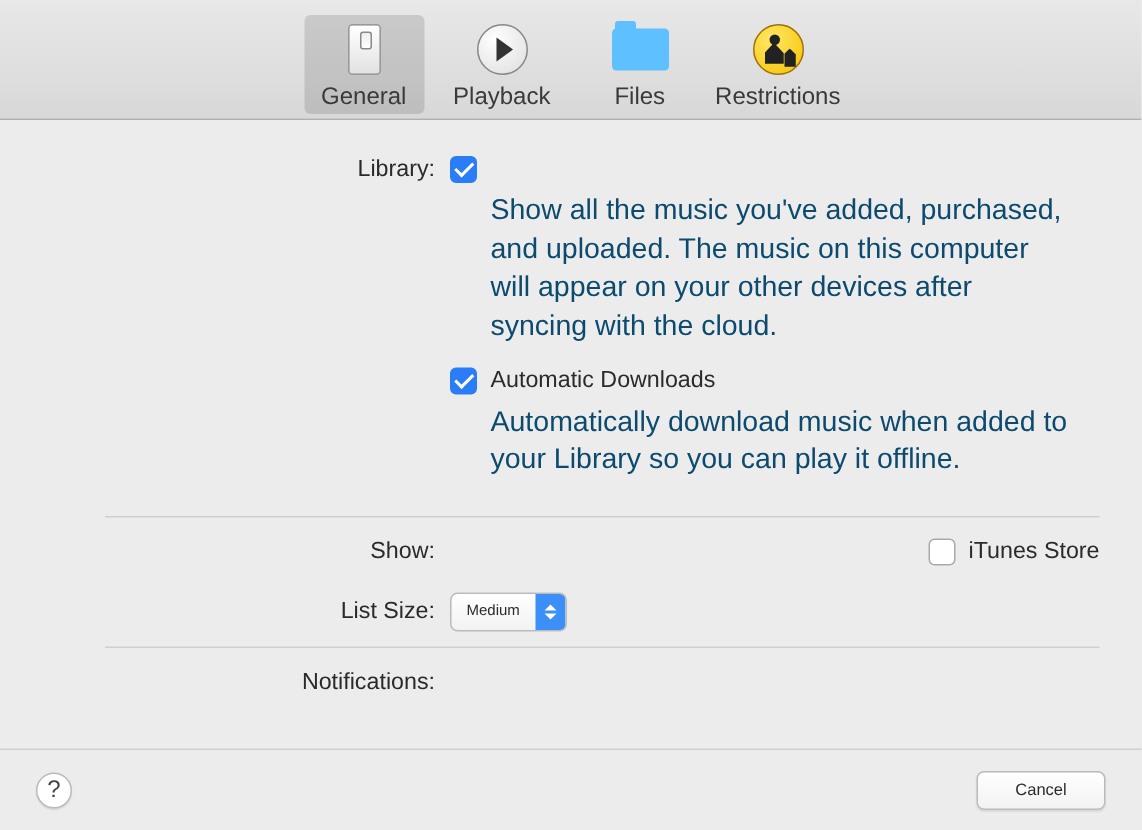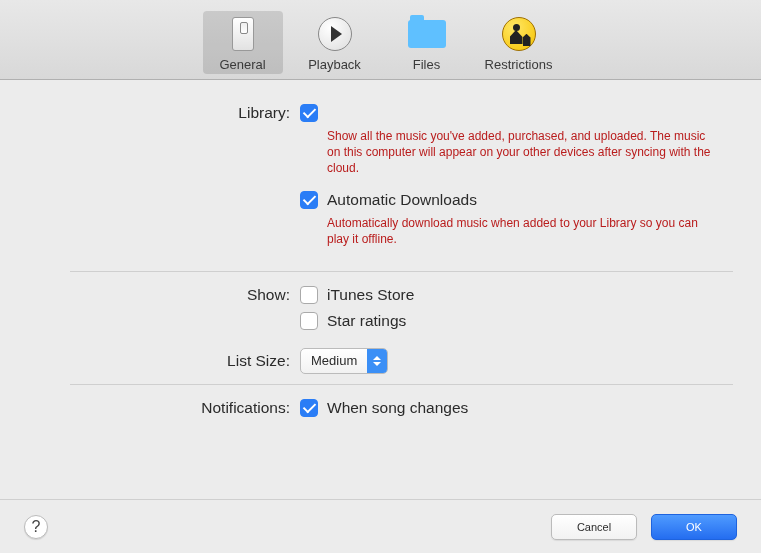--- a/index.html
+++ b/index.html
@@ -37,21 +37,21 @@
     }
     .tab .icon-slot {
       width: 40px;
       height: 38px;
       display: flex;
       align-items: center;
       justify-content: center;
       margin-bottom: 4px;
     }
     .tab-label {
-      font-size: 13px;
+      font-size: 16px;
       color: #3a3a3a;
     }
     .content {
       padding: 24px 28px 0 28px;
       margin-left: 42px;
     }
     .section {
       display: flex;
       margin-bottom: 4px;
     }
@@ -91,41 +91,41 @@
     .cb.checked::after {
       content: "";
       display: block;
       width: 5px;
       height: 10px;
       border: solid #fff;
       border-width: 0 2.4px 2.4px 0;
       transform: rotate(45deg) translate(-1px,-1px);
     }
     .desc {
-      color: #b91c1c;
-      font-size: 12px;
+      color: #0c4a6e;
+      font-size: 19px;
       line-height: 1.35;
       margin: 6px 20px 14px 27px;
     }
     .divider {
       border-top: 1px solid #cfcfcf;
       margin: 10px 0 14px 0;
     }
     .select {
       display: inline-flex;
       align-items: center;
       background: linear-gradient(#ffffff,#f2f2f2);
       border: 1px solid #bbb;
       border-radius: 5px;
       height: 26px;
       overflow: hidden;
     }
     .select-val {
       padding: 0 10px;
-      font-size: 13px;
+      font-size: 10px;
     }
     .select-btn {
       background: #3b8ff6;
       width: 20px;
       height: 100%;
       display: flex;
       flex-direction: column;
       align-items: center;
       justify-content: center;
       gap: 2px;
@@ -303,59 +303,46 @@
       <div class="desc">Automatically download music when added to your Library so you can play it offline.</div>
 
     </div>
   </div>
 
   <div class="divider"></div>
 
   <div class="section">
     <div class="section-label">Show:</div>
     <div class="section-body">
-      <div class="check-row" style="margin-bottom:8px;">
+      <div class="check-row" style="margin-bottom:8px;justify-content:flex-end;">
         <span class="cb"></span>
         <span>iTunes Store</span>
-      </div>
-      <div class="check-row" style="margin-bottom:8px;">
-        <span class="cb"></span>
-        <span>Star ratings</span>
       </div>
     </div>
   </div>
 
   <div class="section" style="margin-top:10px;align-items:center;">
     <div class="section-label" style="padding-top:0;">List Size:</div>
     <div class="section-body">
       <div class="select">
         <span class="select-val">Medium</span>
         <span class="select-btn"></span>
       </div>
     </div>
   </div>
 
   <div class="divider"></div>
 
   <div class="section">
     <div class="section-label">Notifications:</div>
-    <div class="section-body">
-      <div class="check-row">
-        <span class="cb checked"></span>
-        <span>When song changes</span>
-      </div>
-    </div>
   </div>
 
 </div>
 
 <div class="footer">
   <div class="help-btn">
     <span>?</span>
   </div>
   <div class="footer-spacer"></div>
   <div class="btn">
     <span>Cancel</span>
   </div>
-  <div class="btn primary">
-    <span>OK</span>
-  </div>
 </div>
 
 </body></html>

